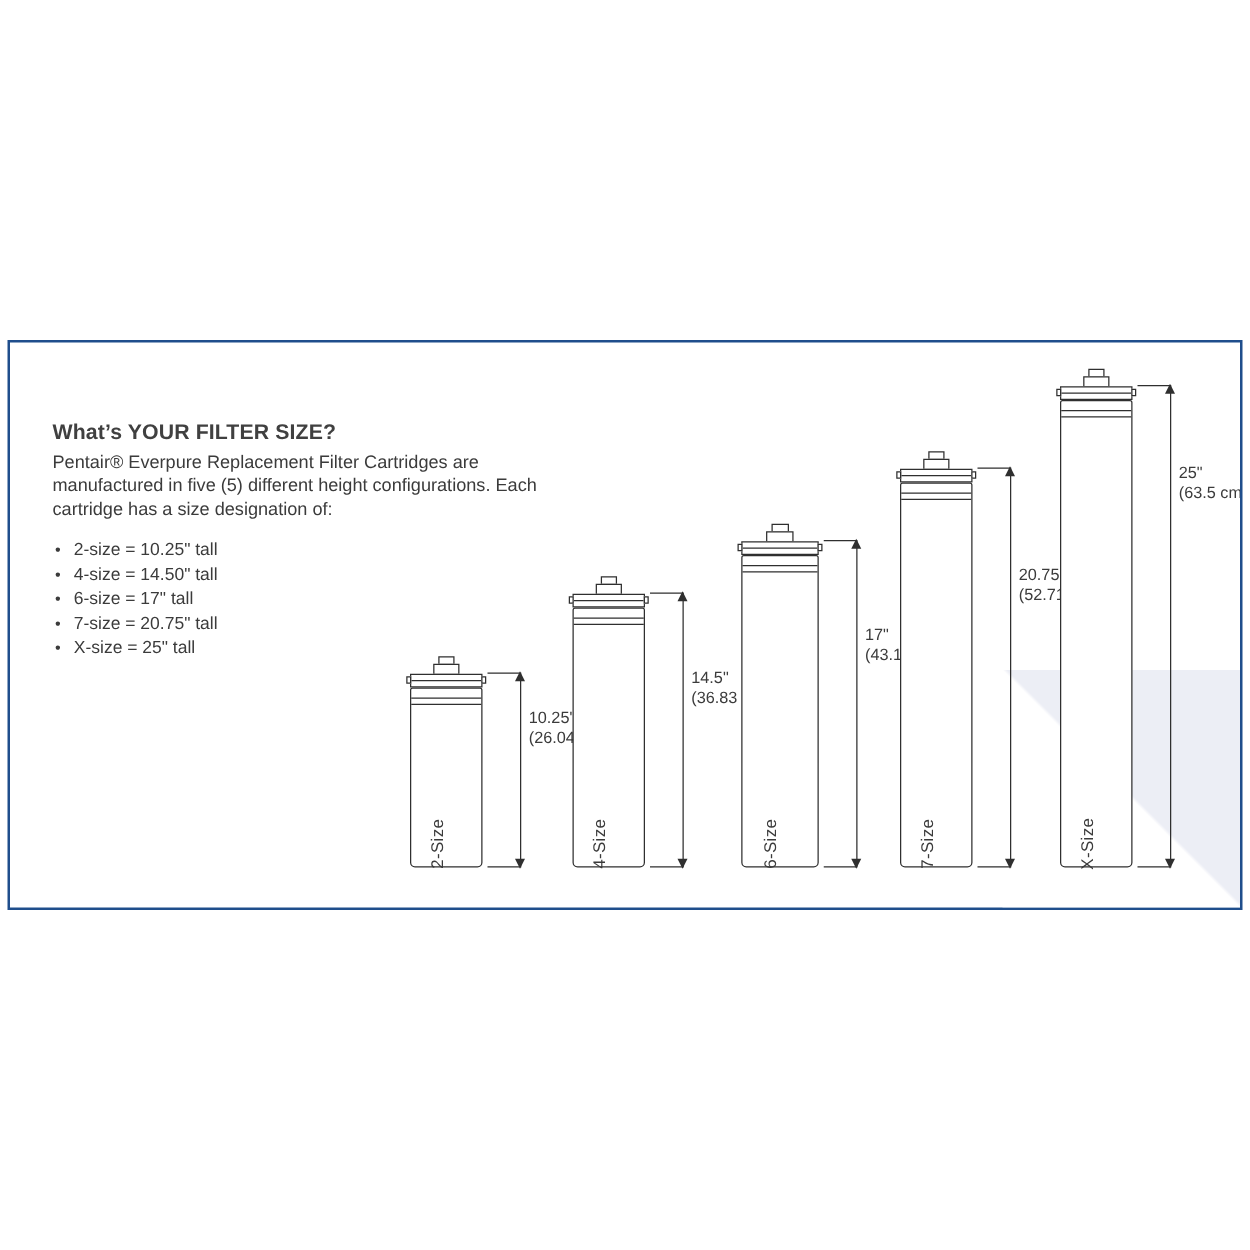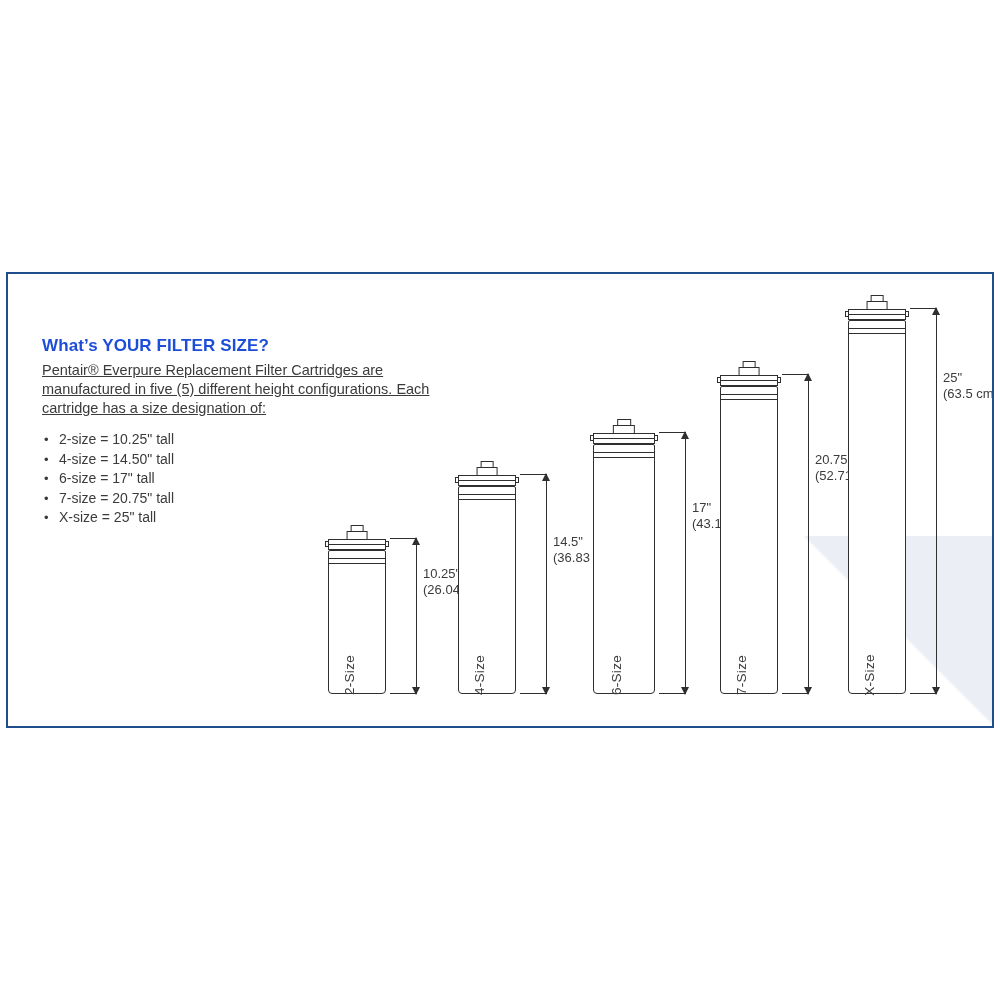--- a/index.html
+++ b/index.html
@@ -42,30 +42,29 @@
   
   #text-block {
     position: absolute;
     left: 34px;
     top: 62px;
     width: 420px;
   }
   #headline {
     font-size: 17px;
     font-weight: bold;
-    color: #1d4ed8;
+    color: #404040;
     margin: 0 0 5px 0;
     letter-spacing: 0.1px;
   }
   #intro-paragraph {
     font-size: 14.5px;
     line-height: 19px;
     margin: 0 0 12px 0;
     color: #3b3b3b;
-    text-decoration: underline;
   }
   #size-list {
     list-style: none;
     margin: 0;
     padding: 0;
   }
   #size-list li {
     font-size: 14px;
     line-height: 19.5px;
     padding-left: 17px;

